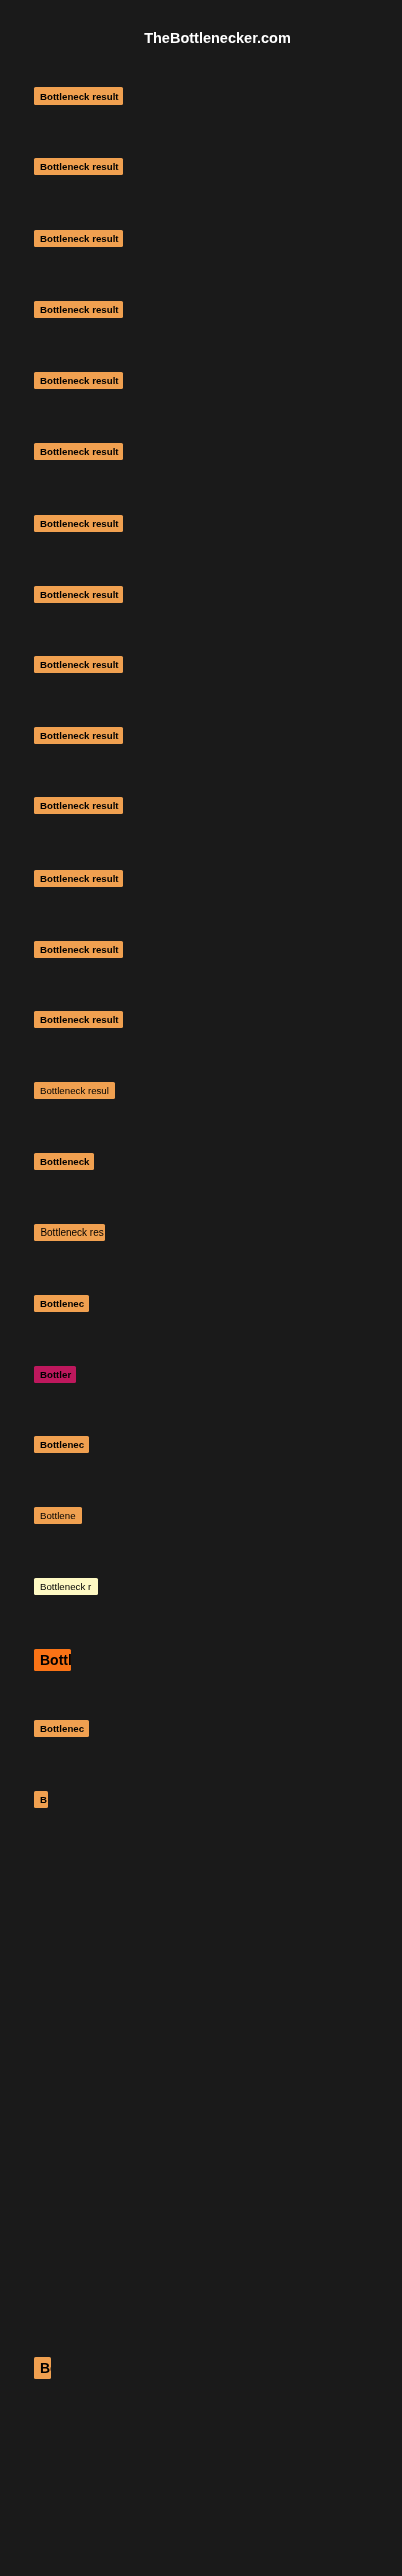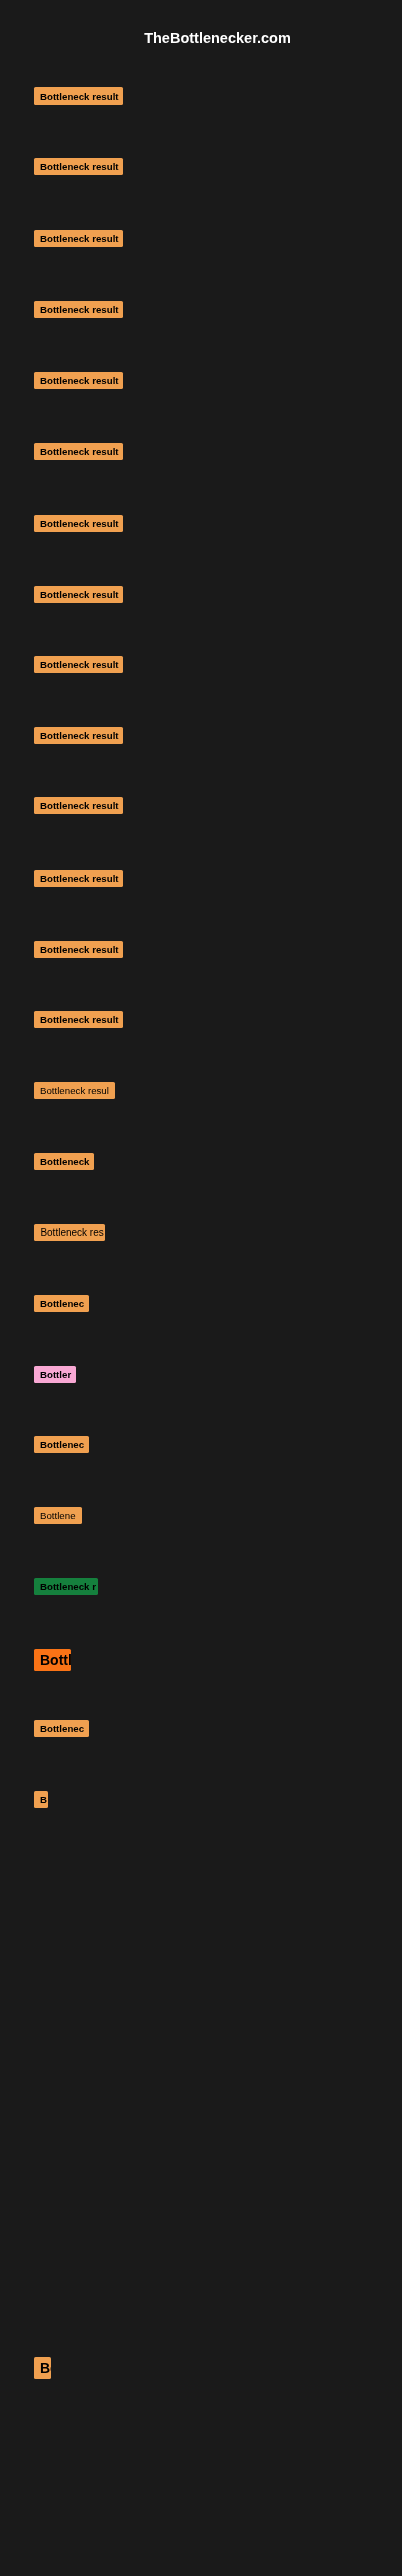--- a/index.html
+++ b/index.html
@@ -45,22 +45,22 @@
     <div style="position: absolute; top: 584px; left: 1.6px; display: inline-block; background-color: rgb(240, 160, 80); color: rgb(0, 0, 0); font-size: 9.7px; font-weight: bold; padding: 3.2px 6.4px; border-radius: 1.6px; white-space: nowrap; overflow: hidden; max-width: 89px; min-width: 13px;">Bottleneck result</div>
     <div style="position: absolute; top: 655px; left: 1.6px; display: inline-block; background-color: rgb(240, 160, 80); color: rgb(0, 0, 0); font-size: 9.7px; font-weight: bold; padding: 3.2px 6.4px; border-radius: 1.6px; white-space: nowrap; overflow: hidden; max-width: 89px; min-width: 13px;">Bottleneck result</div>
     <div style="position: absolute; top: 725px; left: 1.6px; display: inline-block; background-color: rgb(240, 160, 80); color: rgb(0, 0, 0); font-size: 9.7px; font-weight: bold; padding: 3.2px 6.4px; border-radius: 1.6px; white-space: nowrap; overflow: hidden; max-width: 89px; min-width: 13px;">Bottleneck result</div>
     <div style="position: absolute; top: 798px; left: 1.6px; display: inline-block; background-color: rgb(240, 160, 80); color: rgb(0, 0, 0); font-size: 9.7px; font-weight: bold; padding: 3.2px 6.4px; border-radius: 1.6px; white-space: nowrap; overflow: hidden; max-width: 89px; min-width: 13px;">Bottleneck result</div>
     <div style="position: absolute; top: 869px; left: 1.6px; display: inline-block; background-color: rgb(240, 160, 80); color: rgb(0, 0, 0); font-size: 9.7px; font-weight: bold; padding: 3.2px 6.4px; border-radius: 1.6px; white-space: nowrap; overflow: hidden; max-width: 89px; min-width: 13px;">Bottleneck result</div>
     <div style="position: absolute; top: 939px; left: 1.6px; display: inline-block; background-color: rgb(240, 160, 80); color: rgb(0, 0, 0); font-size: 9.7px; font-weight: bold; padding: 3.2px 6.4px; border-radius: 1.6px; white-space: nowrap; overflow: hidden; max-width: 89px; min-width: 13px;">Bottleneck result</div>
     <div style="position: absolute; top: 1010px; left: 1.6px; display: inline-block; background-color: rgb(240, 160, 80); color: rgb(0, 0, 0); font-size: 9.7px; font-weight: normal; padding: 3.2px 6.4px; border-radius: 1.6px; white-space: nowrap; overflow: hidden; max-width: 81px; min-width: 13px;">Bottleneck resul</div>
     <div style="position: absolute; top: 1081px; left: 1.6px; display: inline-block; background-color: rgb(240, 160, 80); color: rgb(0, 0, 0); font-size: 9.7px; font-weight: bold; padding: 3.2px 6.4px; border-radius: 1.6px; white-space: nowrap; overflow: hidden; max-width: 60px; min-width: 13px;">Bottleneck</div>
     <div style="position: absolute; top: 1152px; left: 2px; display: inline-block; background-color: rgb(240, 160, 80); color: rgb(0, 0, 0); font-size: 10px; font-weight: normal; padding: 3.2px 6.4px; border-radius: 1.6px; white-space: nowrap; overflow: hidden; max-width: 71px; min-width: 13px;">Bottleneck res</div>
     <div style="position: absolute; top: 1223px; left: 1.6px; display: inline-block; background-color: rgb(240, 160, 80); color: rgb(0, 0, 0); font-size: 9.7px; font-weight: bold; padding: 3.2px 6.4px; border-radius: 1.6px; white-space: nowrap; overflow: hidden; max-width: 55px; min-width: 13px;">Bottlenec</div>
-    <div style="position: absolute; top: 1294px; left: 1.6px; display: inline-block; background-color: #f9a8d4; color: rgb(0, 0, 0); font-size: 9.7px; font-weight: bold; padding: 3.2px 6.4px; border-radius: 1.6px; white-space: nowrap; overflow: hidden; max-width: 42px; min-width: 13px;">Bottler</div>
+    <div style="position: absolute; top: 1294px; left: 1.6px; display: inline-block; background-color: #be185d; color: rgb(0, 0, 0); font-size: 9.7px; font-weight: bold; padding: 3.2px 6.4px; border-radius: 1.6px; white-space: nowrap; overflow: hidden; max-width: 42px; min-width: 13px;">Bottler</div>
     <div style="position: absolute; top: 1364px; left: 1.6px; display: inline-block; background-color: rgb(240, 160, 80); color: rgb(0, 0, 0); font-size: 9.7px; font-weight: bold; padding: 3.2px 6.4px; border-radius: 1.6px; white-space: nowrap; overflow: hidden; max-width: 55px; min-width: 13px;">Bottlenec</div>
     <div style="position: absolute; top: 1435px; left: 1.6px; display: inline-block; background-color: rgb(240, 160, 80); color: rgb(0, 0, 0); font-size: 9.7px; font-weight: normal; padding: 3.2px 6.4px; border-radius: 1.6px; white-space: nowrap; overflow: hidden; max-width: 50px; min-width: 13px; text-align: right;">Bottlene</div>
-    <div style="position: absolute; top: 1506px; left: 1.6px; display: inline-block; background-color: #15803d; color: rgb(0, 0, 0); font-size: 9.7px; font-weight: bold; padding: 3.2px 6.4px; border-radius: 1.6px; white-space: nowrap; overflow: hidden; max-width: 64px; min-width: 13px;">Bottleneck r</div>
+    <div style="position: absolute; top: 1506px; left: 1.6px; display: inline-block; background-color: #fef9c3; color: rgb(0, 0, 0); font-size: 9.7px; font-weight: normal; padding: 3.2px 6.4px; border-radius: 1.6px; white-space: nowrap; overflow: hidden; max-width: 64px; min-width: 13px;">Bottleneck r</div>
     <div style="position: absolute; top: 1577px; left: 1.6px; display: inline-block; background-color: #f97316; color: rgb(0, 0, 0); font-size: 14px; font-weight: bold; padding: 3.2px 6.4px; border-radius: 1.6px; white-space: nowrap; overflow: hidden; max-width: 37px; min-width: 13px;">Bottle</div>
     <div style="position: absolute; top: 1648px; left: 1.6px; display: inline-block; background-color: rgb(240, 160, 80); color: rgb(0, 0, 0); font-size: 9.7px; font-weight: bold; padding: 3.2px 6.4px; border-radius: 1.6px; white-space: nowrap; overflow: hidden; max-width: 55px; min-width: 13px;">Bottlenec</div>
     <div style="position: absolute; top: 1719px; left: 1.6px; display: inline-block; background-color: rgb(240, 160, 80); color: rgb(0, 0, 0); font-size: 9.7px; font-weight: bold; padding: 3.2px 6.4px; border-radius: 1.6px; white-space: nowrap; overflow: hidden; max-width: 14.5px; min-width: 13px;">B</div>
     <div style="position: absolute; top: 2285px; left: 1.6px; display: inline-block; background-color: rgb(240, 160, 80); color: rgb(0, 0, 0); font-size: 14px; font-weight: bold; padding: 3.2px 6.4px; border-radius: 1.6px; white-space: nowrap; overflow: hidden; max-width: 17.7px; min-width: 13px;">Bo</div>
   </div>
 
 
 </body></html>

